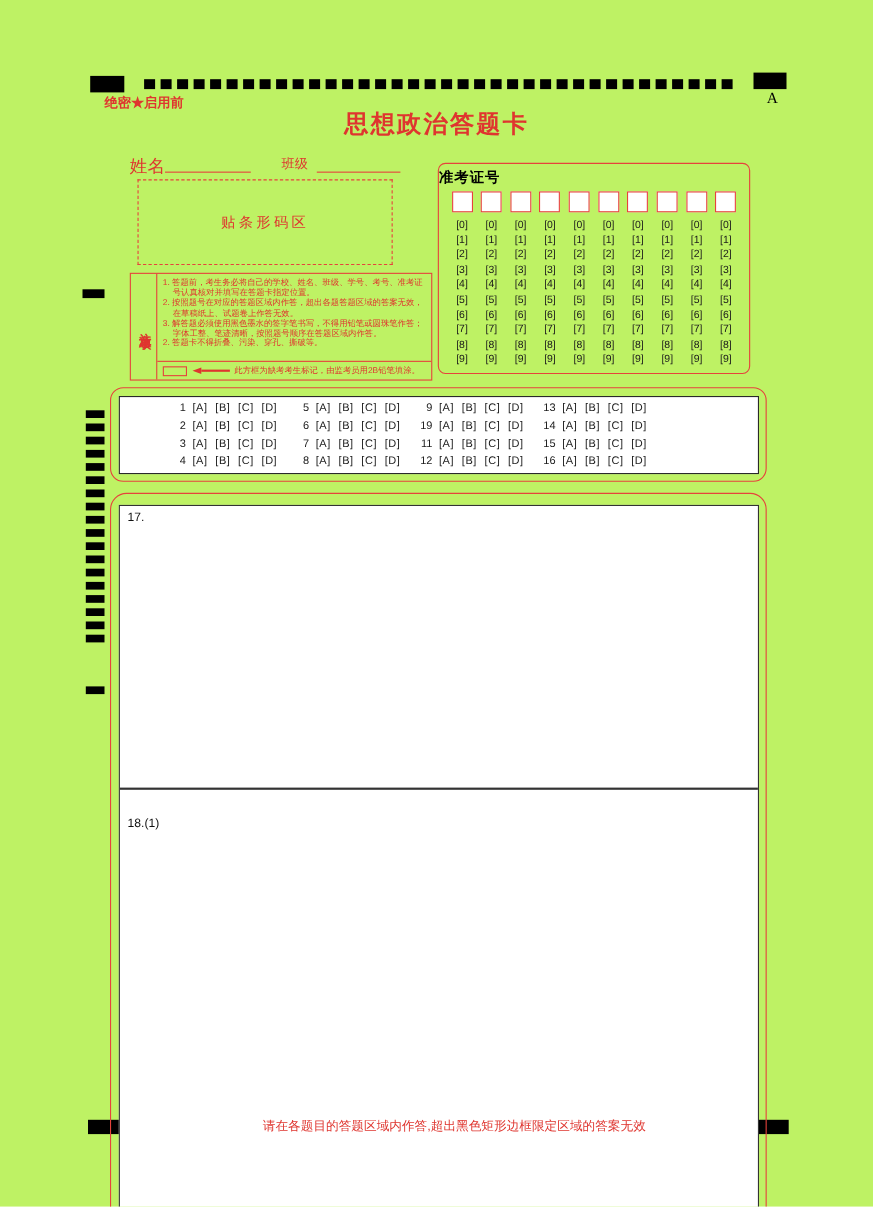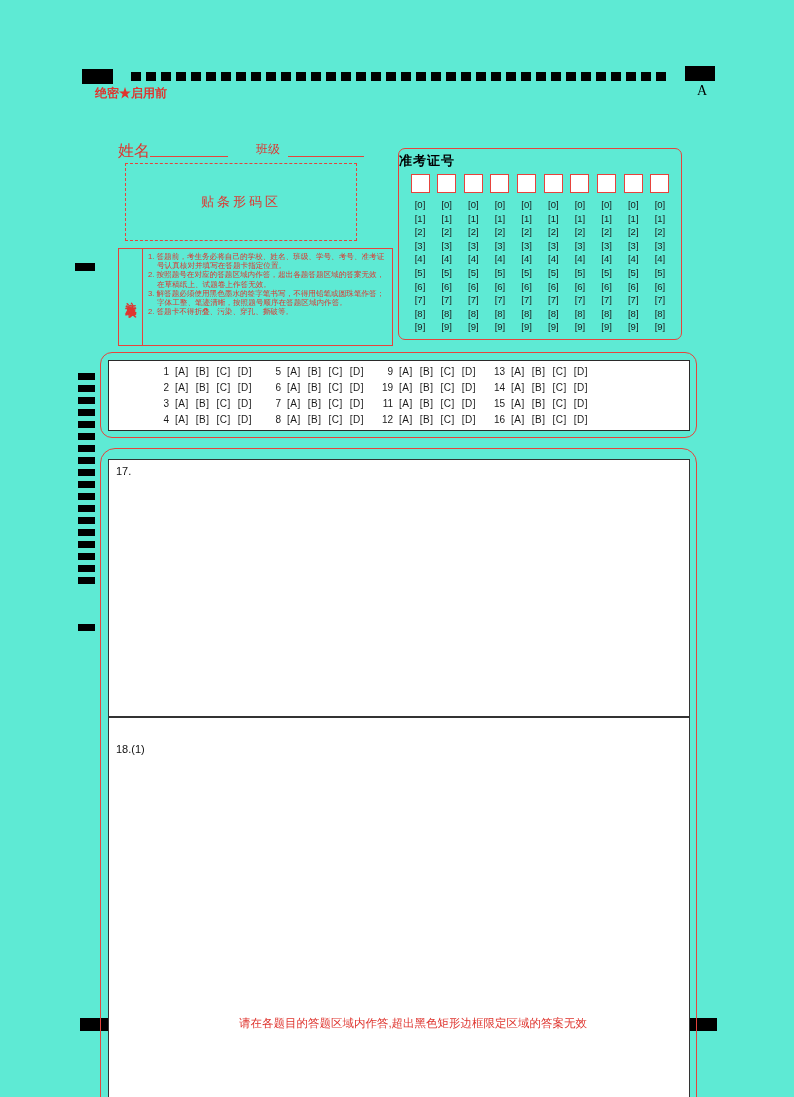--- a/index.html
+++ b/index.html
@@ -3,21 +3,21 @@
 <meta charset="utf-8">
 <style>
   :root{
     --red:#df352f;
     --red-border:#e6433c;
     --ink:#1a1a1a;
   }
   *{margin:0;padding:0;box-sizing:border-box;}
   html,body{background:#ffffff;}
   body{font-family:"Liberation Sans",sans-serif;}
-  .page{position:relative;width:794px;height:1097px;background:#5eead4;overflow:hidden;}
+  .page{position:relative;width:794px;height:1097px;background:#bef264;overflow:hidden;}
 
   
   .corner-mark{position:absolute;background:#000;}
   .tl{left:82px;top:69px;width:31px;height:15px;}
   .tr{left:685px;top:66px;width:30px;height:15px;}
   .bl{left:80px;top:1018px;width:32px;height:13px;}
   .br{left:685px;top:1018px;width:32px;height:13px;}
   .top-row{position:absolute;left:131px;top:72px;display:flex;gap:5px;}
   .top-row .tmark{width:10px;height:9px;background:#000;flex:0 0 auto;}
   .left-col{position:absolute;left:78px;top:373px;display:flex;flex-direction:column;gap:5px;}
@@ -146,39 +146,48 @@
       <div class="lmark"></div>
       <div class="lmark"></div>
     </div>
   <div class="solo-mark sm1"></div>
   <div class="solo-mark sm2"></div>
   <div class="corner-mark bl"></div>
   <div class="corner-mark br"></div>
 
   <div class="security">绝密★启用前</div>
   <div class="version">A</div>
+  <div class="title">思想政治答题卡</div>
 
   <div class="info-row">姓名</div>
   <div class="u-line u-name"></div>
   <div class="class-label">班级</div>
   <div class="u-line u-class"></div>
 
   <div class="barcode">
     <span>贴条形码区</span>
   </div>
 
   <div class="notice">
     <div class="notice-head">注意事项</div>
     <div class="notice-body">
       <div class="notice-list">
           <div>1. 答题前，考生务必将自己的学校、姓名、班级、学号、考号、准考证号认真核对并填写在答题卡指定位置。</div>
           <div>2. 按照题号在对应的答题区域内作答，超出各题答题区域的答案无效，在草稿纸上、试题卷上作答无效。</div>
           <div>3. 解答题必须使用黑色墨水的签字笔书写，不得用铅笔或圆珠笔作答；字体工整、笔迹清晰，按照题号顺序在答题区域内作答。</div>
           <div>2. 答题卡不得折叠、污染、穿孔、撕破等。</div>
         </div>
+      <div class="absent-row">
+        <div class="absent-box"></div>
+        <div class="arrow">
+          <div class="arrow-head"></div>
+          <div class="arrow-shaft"></div>
+        </div>
+        <div class="absent-note">此方框为缺考考生标记，由监考员用2B铅笔填涂。</div>
+      </div>
     </div>
   </div>
 
   <div class="examno">
     <div class="examno-title">准考证号</div>
     <div class="en-grid">
         <div class="en-col">
           <div class="en-box"></div>
           <div class="en-digit">[0]</div>
           <div class="en-digit">[1]</div>

